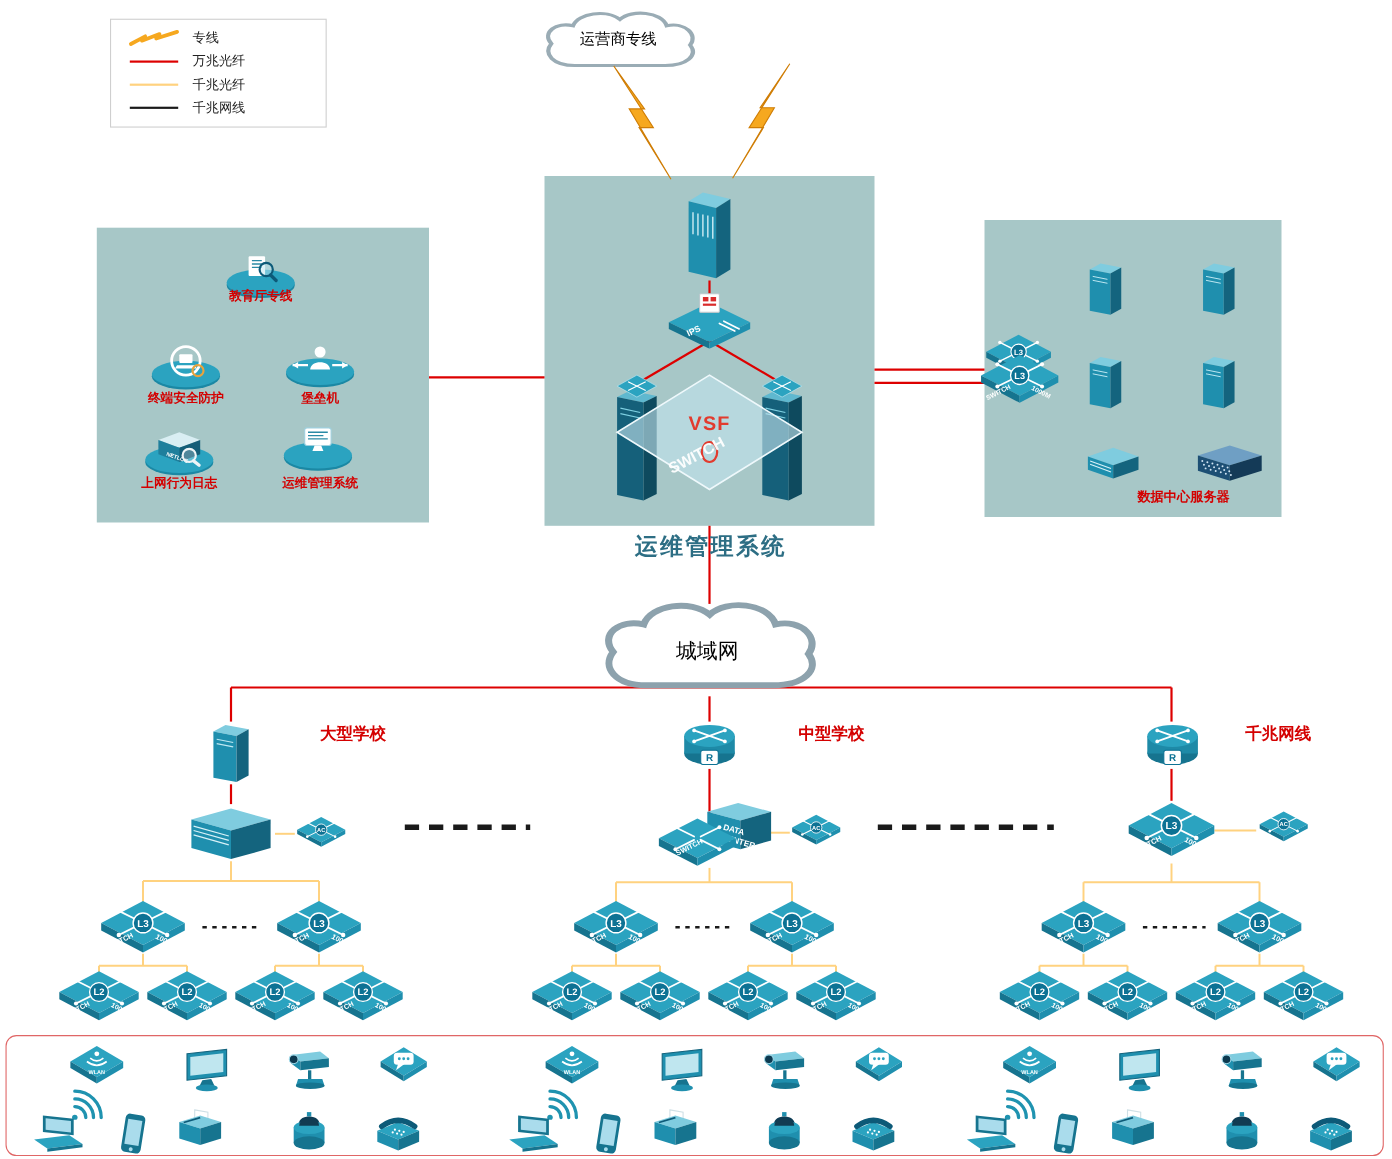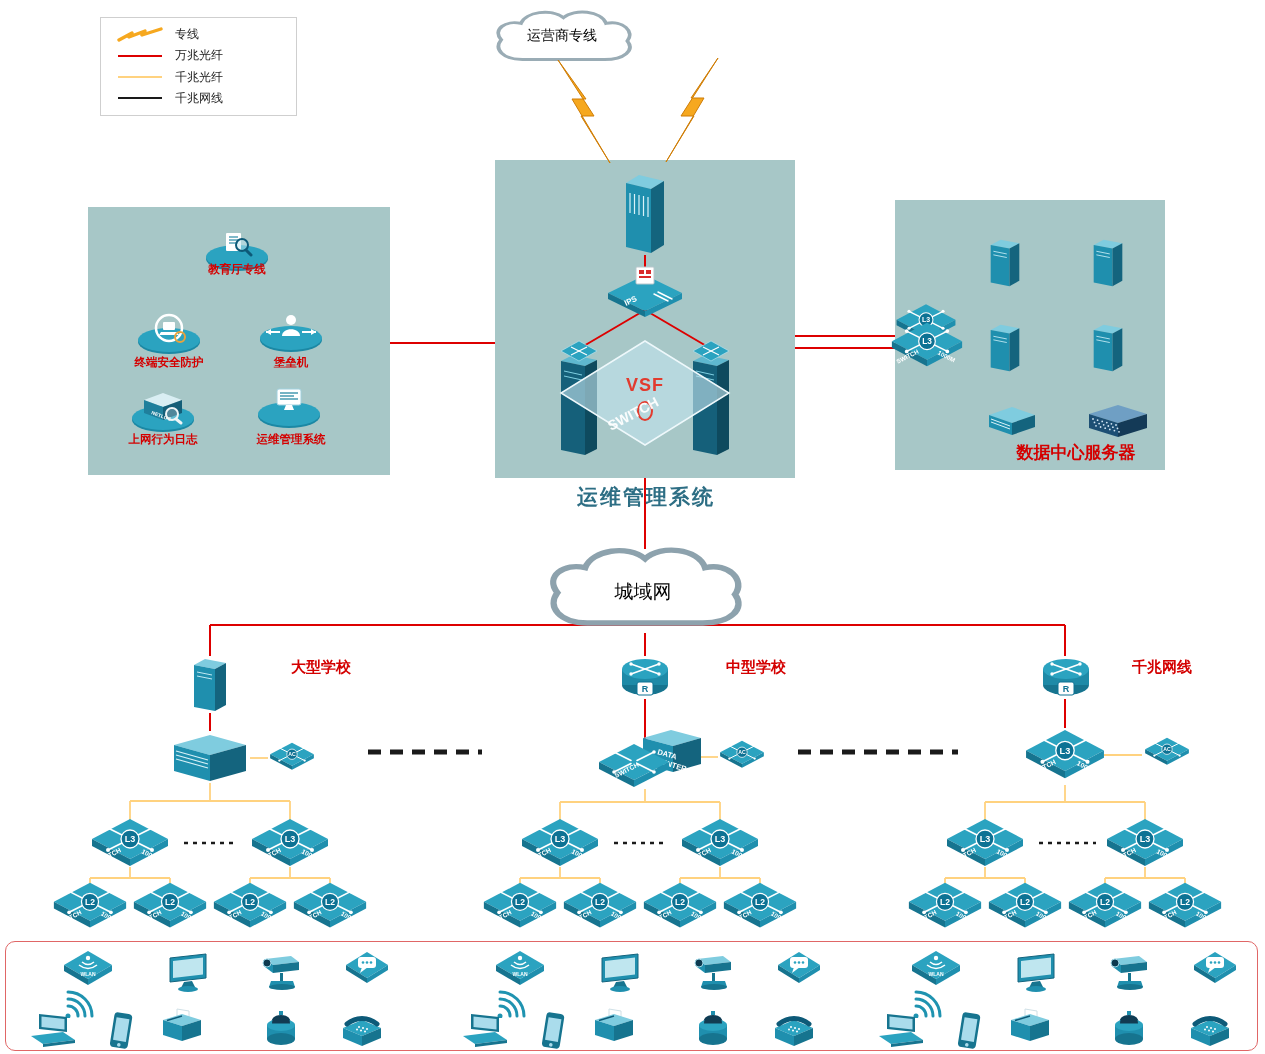--- a/index.html
+++ b/index.html
@@ -28,21 +28,21 @@
   .lg-row{display:flex;align-items:center;height:22px}
   .lg-icon{width:70px;display:flex;justify-content:center;align-items:center}
   .lg-line{display:inline-block;width:44px;height:2px}
   .lg-label{font-size:12px;color:#222}
   .node{position:absolute;z-index:3}
   .node svg{display:block}
   svg text{font-family:"Liberation Sans",sans-serif}
   .lbl{position:absolute;transform:translate(-50%,-50%);white-space:nowrap;font-weight:bold;z-index:5}
   .red{color:#d40000}
   .s14{font-size:15px}
-  .s12{font-size:17px}
+  .s12{font-size:12px}
   .s11{font-size:11.5px}
   .title{color:#2d6e84;font-size:21px;font-family:"Liberation Serif",serif;letter-spacing:2px}
 </style>
 </head>
 <body>
 
 <div id="canvas">
 
   <div class="panel" id="panel-left"></div>
   <div class="panel" id="panel-center"></div>

